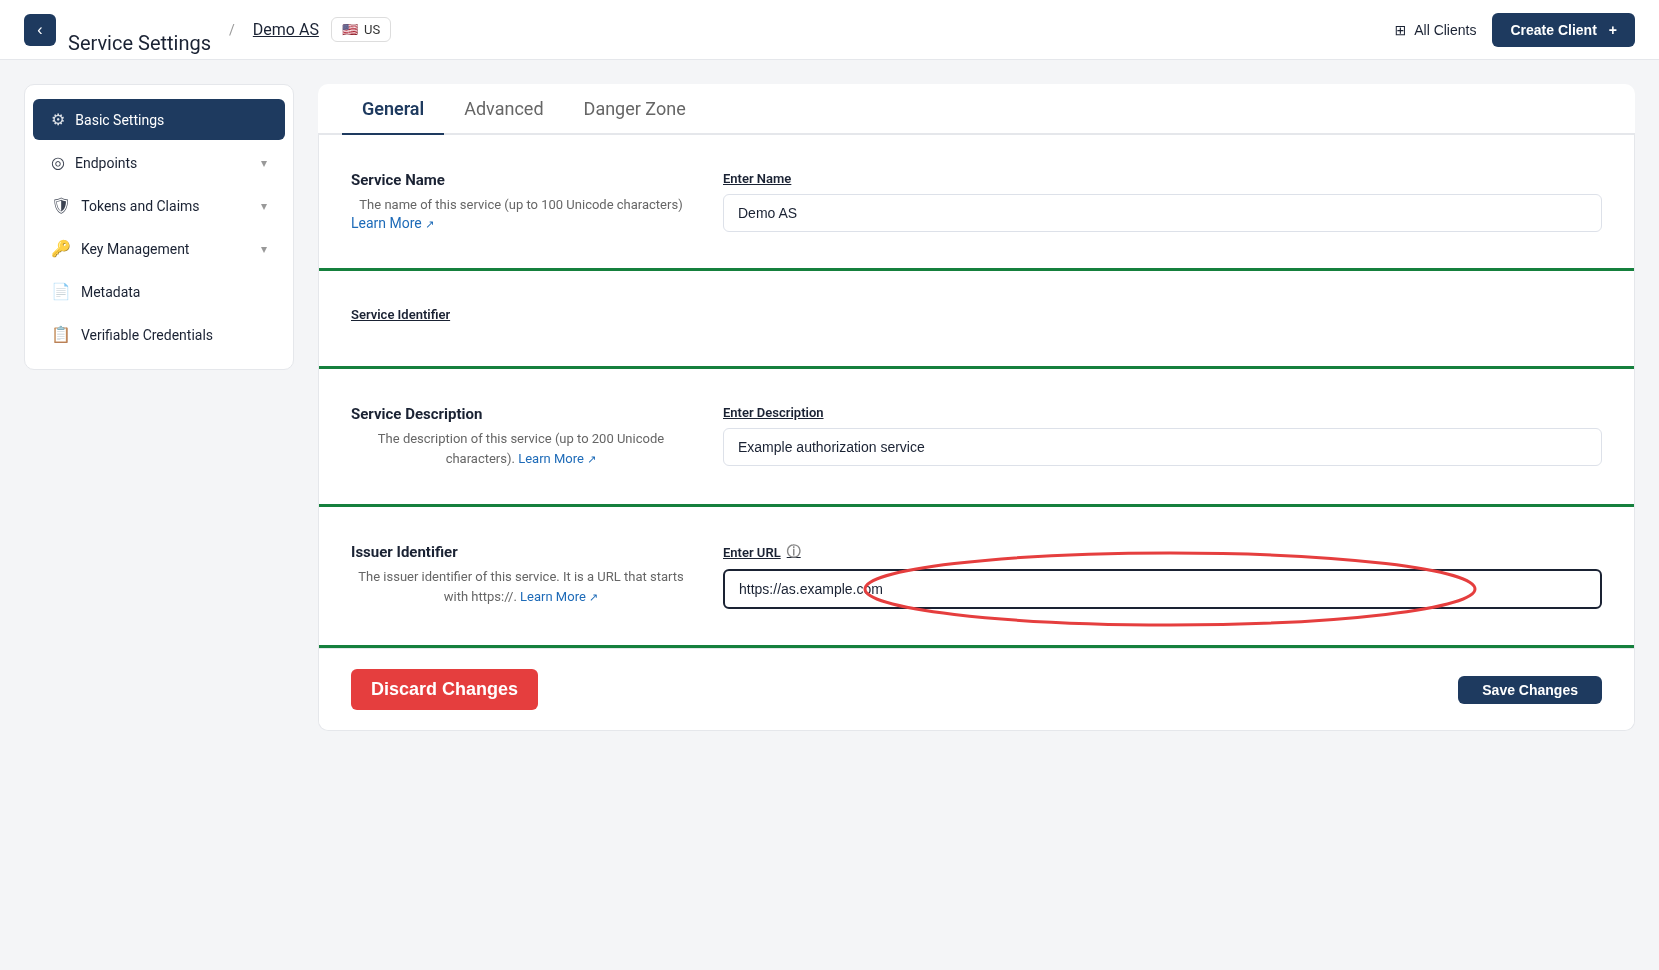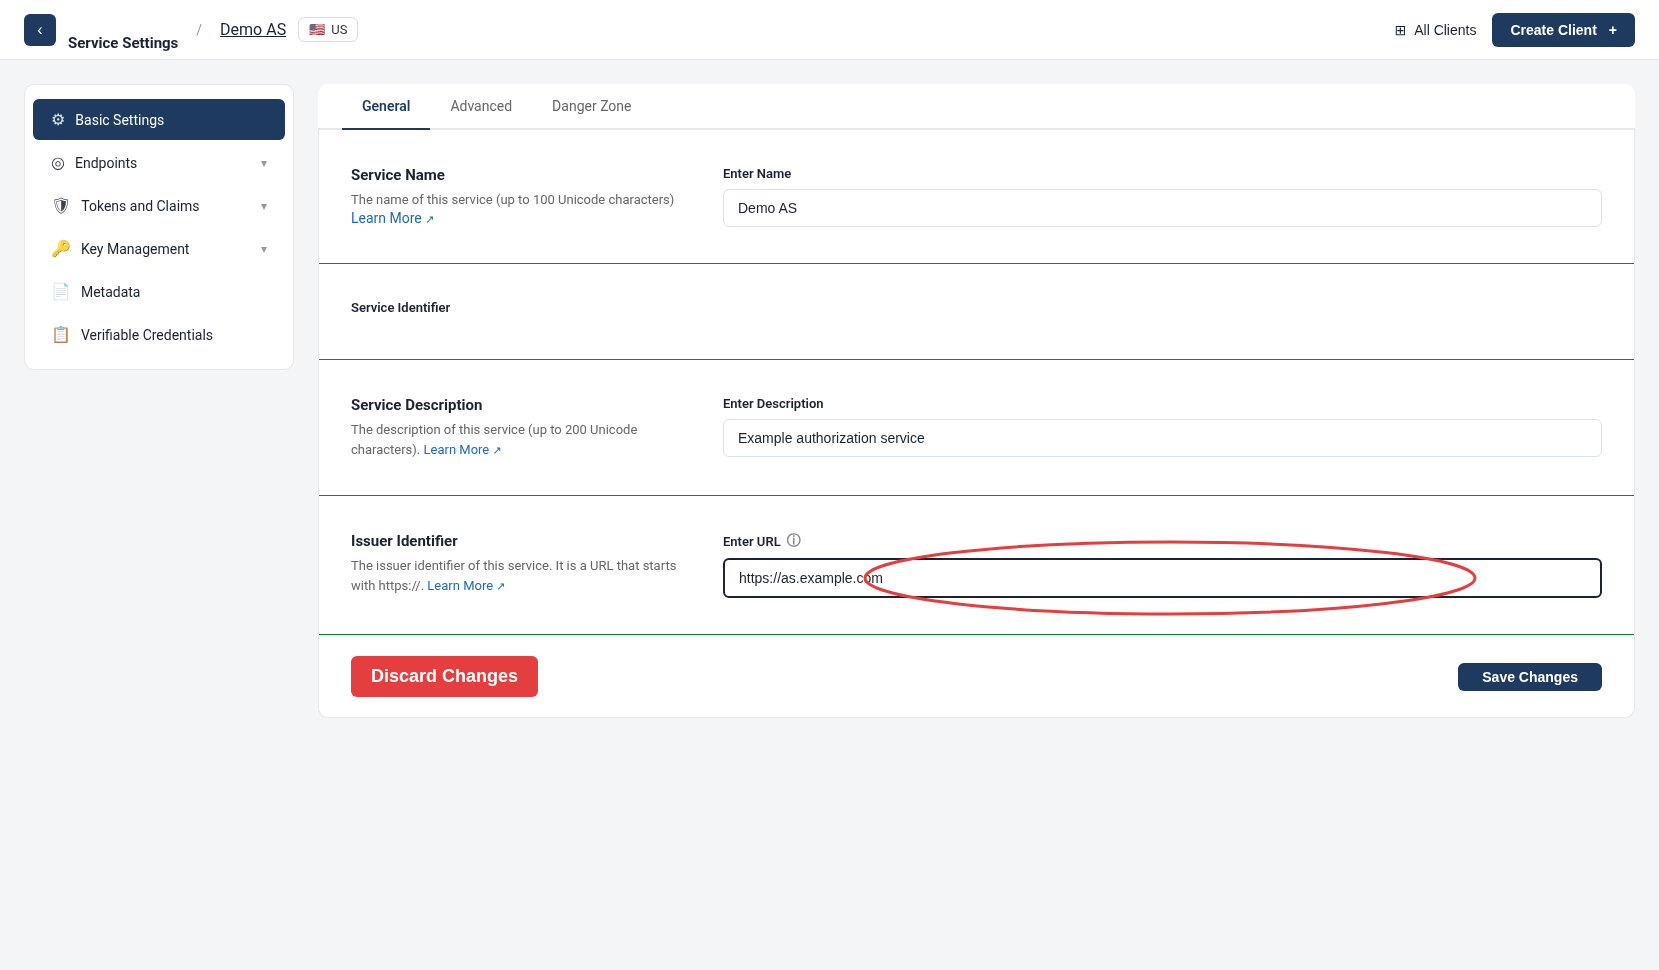--- a/index.html
+++ b/index.html
@@ -10,21 +10,21 @@
       display: flex; align-items: center; justify-content: space-between;
       background: #fff; padding: 0 24px; height: 60px;
       border-bottom: 1px solid #e5e7eb;
     }
     .topnav-left { display: flex; align-items: center; gap: 12px; }
     .back-btn {
       background: #1e3a5f; color: #fff; border: none; border-radius: 6px;
       width: 32px; height: 32px; cursor: pointer; font-size: 16px;
       display: flex; align-items: center; justify-content: center;
     }
-    .page-title { font-size: 15px; font-weight: 700; color: #1a2233; margin-top: 26px; }
+    .page-title { font-size: 20px; font-weight: 400; color: #1a2233; margin-top: 26px; }
     .breadcrumb-sep { color: #999; margin: 0 6px; }
     .breadcrumb-link { color: #1a2233; text-decoration: underline; font-size: 16px; }
     .locale-badge {
       display: flex; align-items: center; gap: 6px; border: 1px solid #ddd;
       border-radius: 6px; padding: 4px 10px; font-size: 13px; color: #333;
     }
     .topnav-right { display: flex; align-items: center; gap: 16px; }
     .all-clients-btn {
       display: flex; align-items: center; gap: 8px; background: none;
       border: none; cursor: pointer; font-size: 14px; color: #1a2233;
@@ -50,43 +50,43 @@
     }
     .sidebar-item.active { background: #1e3a5f; color: #fff; }
     .sidebar-item-left { display: flex; align-items: center; gap: 10px; }
     .sidebar-icon { font-size: 16px; opacity: 0.85; }
     .chevron { font-size: 12px; color: #999; }
 
     
     .content { flex: 1; }
     .tabs { display: flex; gap: 0; border-bottom: 2px solid #e5e7eb; margin-bottom: 0; background: #fff; border-radius: 10px 10px 0 0; padding: 0 24px; }
     .tab {
-      padding: 14px 20px; font-size: 14px; color: #666; cursor: pointer;
+      padding: 14px 20px; font-size: 18px; color: #666; cursor: pointer;
       border-bottom: 2px solid transparent; margin-bottom: -2px;
     }
     .tab.active { color: #1e3a5f; font-weight: 600; border-bottom-color: #1e3a5f; }
 
     .form-card {
       background: #fff; border-radius: 0 0 10px 10px; border: 1px solid #e5e7eb;
       border-top: none; padding: 0;
     }
 
     .form-section {
       display: flex; align-items: flex-start; padding: 36px 32px;
-      border-bottom: 1px solid #15803d; gap: 32px;
+      border-bottom: 3px solid #15803d; gap: 32px;
     }
     .form-section:last-of-type { border-bottom: none; }
 
     .form-left { width: 340px; min-width: 340px; }
     .form-left h3 { font-size: 15px; font-weight: 700; color: #1a2233; margin-bottom: 6px; }
-    .form-left p { font-size: 13px; color: #666; line-height: 1.5; }
+    .form-left p { font-size: 13px; color: #666; line-height: 1.5; text-align: center; }
     .form-left a { color: #1e6bb8; text-decoration: none; }
     .ext-link-icon { font-size: 11px; }
 
-    .form-right { flex: 1; }
+    .form-right { flex: 1; text-decoration: underline; }
     .field-label {
       font-size: 13px; font-weight: 600; color: #1a2233; margin-bottom: 8px;
       display: flex; align-items: center; gap: 6px;
     }
     .field-input {
       width: 100%; padding: 10px 14px; border: 1px solid #dde1e9;
       border-radius: 6px; font-size: 14px; color: #1a2233; outline: none;
       background: #fff;
     }
     .field-input.readonly { background: #f4f5f7; color: #666; cursor: default; }

